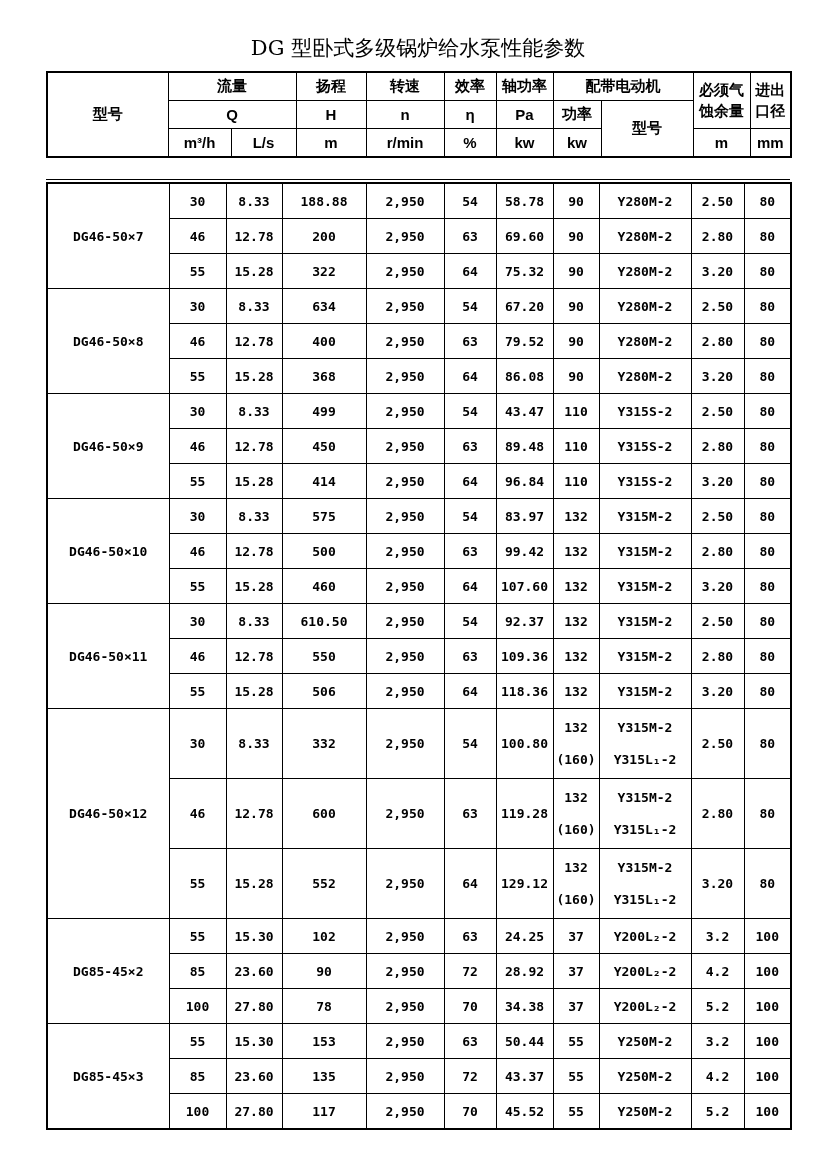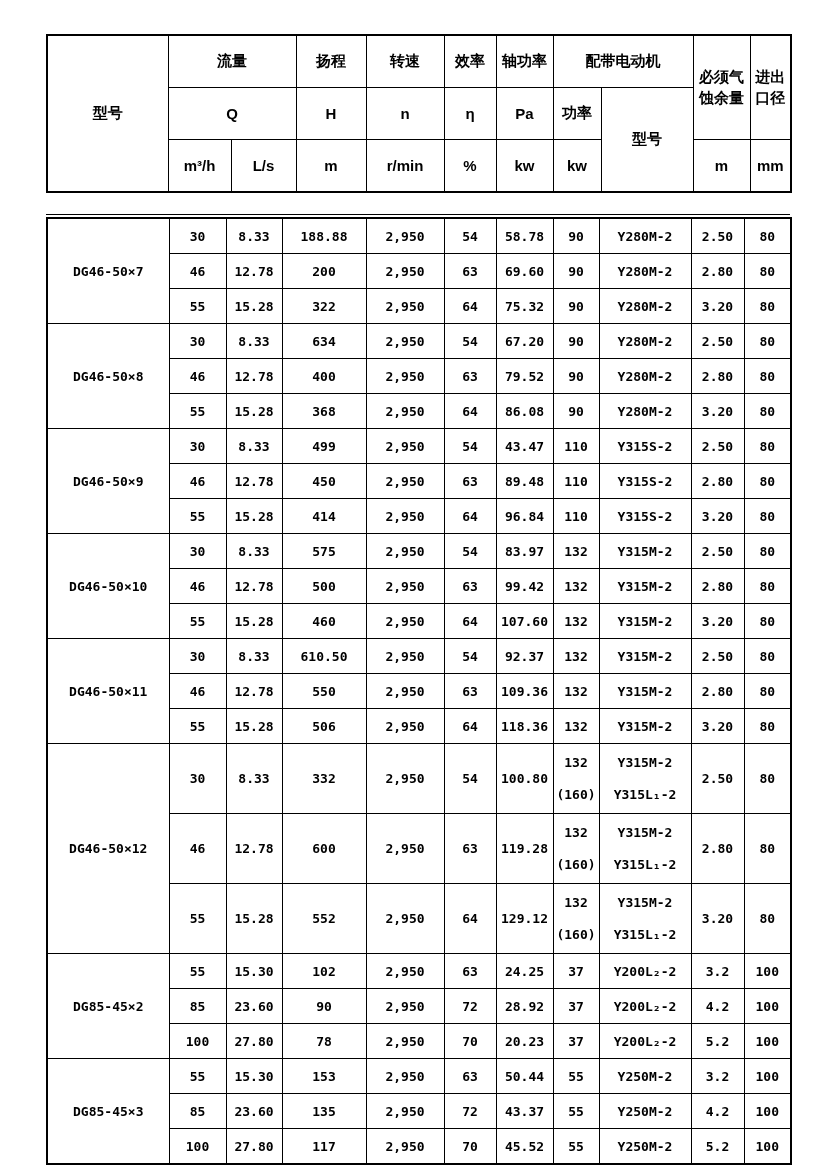--- a/index.html
+++ b/index.html
@@ -17,41 +17,42 @@
     font-size: 21px; font-weight: 400;
     white-space: nowrap;
   }
   table { border-collapse: collapse; table-layout: fixed; }
   .hdr-tbl, .body-tbl { margin-left: 46px; width: 744px; border: 2px solid #000; }
   .hdr-tbl td {
     border: 1px solid #000;
     text-align: center; vertical-align: middle;
     font-family: "Liberation Sans", sans-serif;
     font-weight: 700; font-size: 15px;
-    height: 27px; padding: 12px 1px;
+    height: 27px; padding: 0 1px;
   }
   .hdr-tbl td.pre { white-space: pre-line; line-height: 1.35; }
   .gap { height: 21px; }
   .topline { width: 744px; margin-left: 46px; height: 1px; background: #000; margin-bottom: 2px; }
   .body-tbl td {
     border: 1px solid #000;
     text-align: center; vertical-align: middle;
     font-family: "DejaVu Sans Mono", monospace;
     font-weight: 700; font-size: 13px;
     height: 34px; padding: 0 1px;
     white-space: nowrap;
   }
   .body-tbl tr.tall td { height: 69px; }
   .body-tbl td.two-line { white-space: pre-line; line-height: 2.4; }
 </style>
 </head>
 <body>
 
 <div class="page">
 
+  <div class="doc-title">DG 型卧式多级锅炉给水泵性能参数</div>
 
   <table class="hdr-tbl">
     <colgroup>
       <col style="width:121px">
         <col style="width:63px">
         <col style="width:65px">
       <col style="width:70px">
         <col style="width:78px">
         <col style="width:52px">
       <col style="width:57px">
@@ -367,21 +368,21 @@
           <td>Y200L₂-2</td>
           <td>4.2</td>
           <td>100</td>
         </tr>
         <tr>
           <td>100</td>
           <td>27.80</td>
           <td>78</td>
           <td>2,950</td>
           <td>70</td>
-          <td>20.23</td>
+          <td>34.38</td>
           <td>37</td>
           <td>Y200L₂-2</td>
           <td>5.2</td>
           <td>100</td>
         </tr>
         <tr>
           <td rowspan="3">DG85-45×3</td>
           <td>55</td>
           <td>15.30</td>
           <td>153</td>

